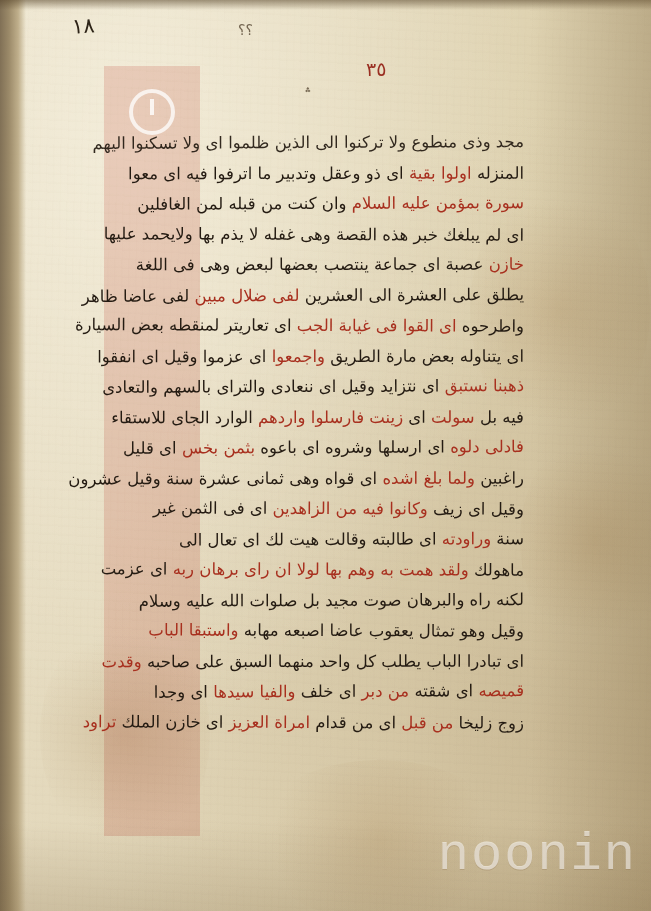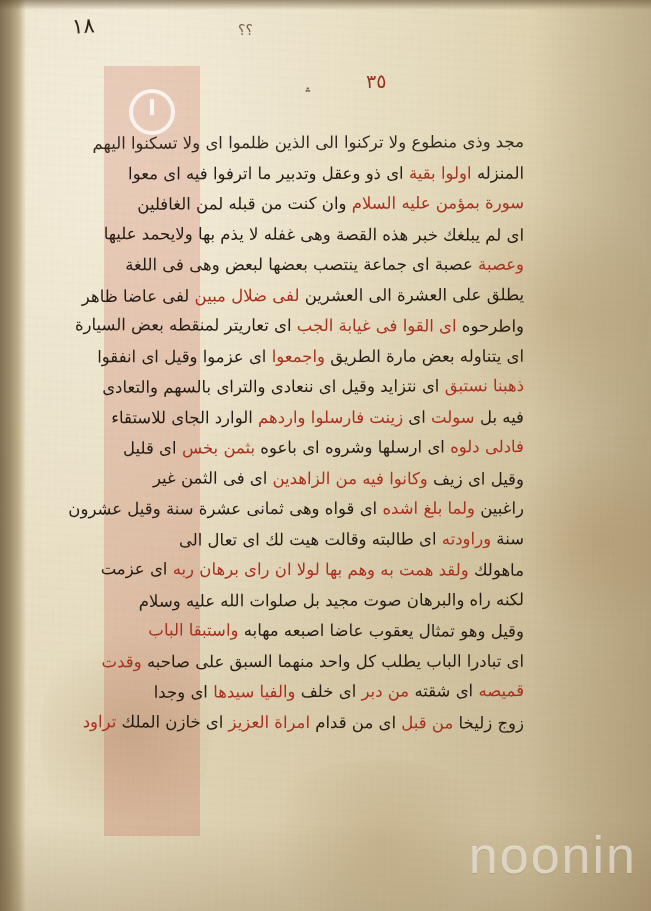--- a/index.html
+++ b/index.html
@@ -96,40 +96,40 @@
     top: 6px;
     width: 4px;
     height: 16px;
     background: rgba(255,255,255,0.8);
     transform: translateX(-50%);
   }
   .wm-text {
     position: absolute;
     right: 14px;
     bottom: 26px;
-    font-family: Liberation Sans, sans-serif;
+    font-family: Liberation Mono, monospace;
     font-size: 52px;
     letter-spacing: 2px;
     color: rgba(255,255,255,0.55);
     text-shadow: 0 1px 0 rgba(130,105,70,.25);
     user-select: none;
     margin-left: 20px;
   }
 
   
   .margin-note {
     position: absolute;
     font-family: "DejaVu Sans", sans-serif;
     color: #2d2317;
     direction: rtl;
   }
   .note-top-left  { left: 72px;  top: 14px;  font-size: 21px; transform: rotate(-4deg); }
   .note-top-mid   { left: 238px; top: 22px;  font-size: 14px; color: #4a3a26; opacity: .75; }
   .note-dot       { left: 304px; top: 86px;  font-size: 13px; color: #4a3a26; opacity: .7; }
-  .folio-number   { left: 366px; top: 58px;  font-size: 19px; color: #9a2f22; margin-top: 12px; }
+  .folio-number   { left: 366px; top: 58px;  font-size: 19px; color: #9a2f22; }
 
   
   .text-block {
     position: absolute;
     left: 104px;
     top: 128px;
     width: 420px;
     direction: rtl;
     text-align: justify;
   }
@@ -194,21 +194,21 @@
     <div class="line j1">
       <span class="seg red">سورة بمؤمن عليه السلام</span>
       <span class="seg black"> وان كنت من قبله لمن الغافلين</span>
     </div>
 
     <div class="line j2">
       <span class="seg black">اى لم يبلغك خبر هذه القصة وهى غفله لا يذم بها ولايحمد عليها</span>
     </div>
 
     <div class="line j3">
-      <span class="seg red">وعصبة</span>
+      <span class="seg red">خازن</span>
       <span class="seg black"> عصبة اى جماعة ينتصب بعضها لبعض وهى فى اللغة</span>
     </div>
 
     <div class="line j1">
       <span class="seg black">يطلق على العشرة الى العشرين </span>
       <span class="seg red">لفى ضلال مبين</span>
       <span class="seg black"> لفى عاضا ظاهر</span>
     </div>
 
     <div class="line j2">
@@ -239,30 +239,30 @@
       <span class="seg black"> الوارد الجاى للاستقاء</span>
     </div>
 
     <div class="line j1">
       <span class="seg red">فادلى دلوه</span>
       <span class="seg black"> اى ارسلها وشروه اى باعوه </span>
       <span class="seg red">بثمن بخس</span>
       <span class="seg black"> اى قليل</span>
     </div>
 
+    <div class="line j3">
+      <span class="seg black">راغبين </span>
+      <span class="seg red">ولما بلغ اشده</span>
+      <span class="seg black"> اى قواه وهى ثمانى عشرة سنة وقيل عشرون</span>
+    </div>
+
     <div class="line j2">
       <span class="seg black">وقيل اى زيف </span>
       <span class="seg red">وكانوا فيه من الزاهدين</span>
       <span class="seg black"> اى فى الثمن غير</span>
-    </div>
-
-    <div class="line j3">
-      <span class="seg black">راغبين </span>
-      <span class="seg red">ولما بلغ اشده</span>
-      <span class="seg black"> اى قواه وهى ثمانى عشرة سنة وقيل عشرون</span>
     </div>
 
     <div class="line j1">
       <span class="seg black">سنة </span>
       <span class="seg red">وراودته</span>
       <span class="seg black"> اى طالبته وقالت هيت لك اى تعال الى</span>
     </div>
 
     <div class="line j2">
       <span class="seg black">ماهولك </span>

